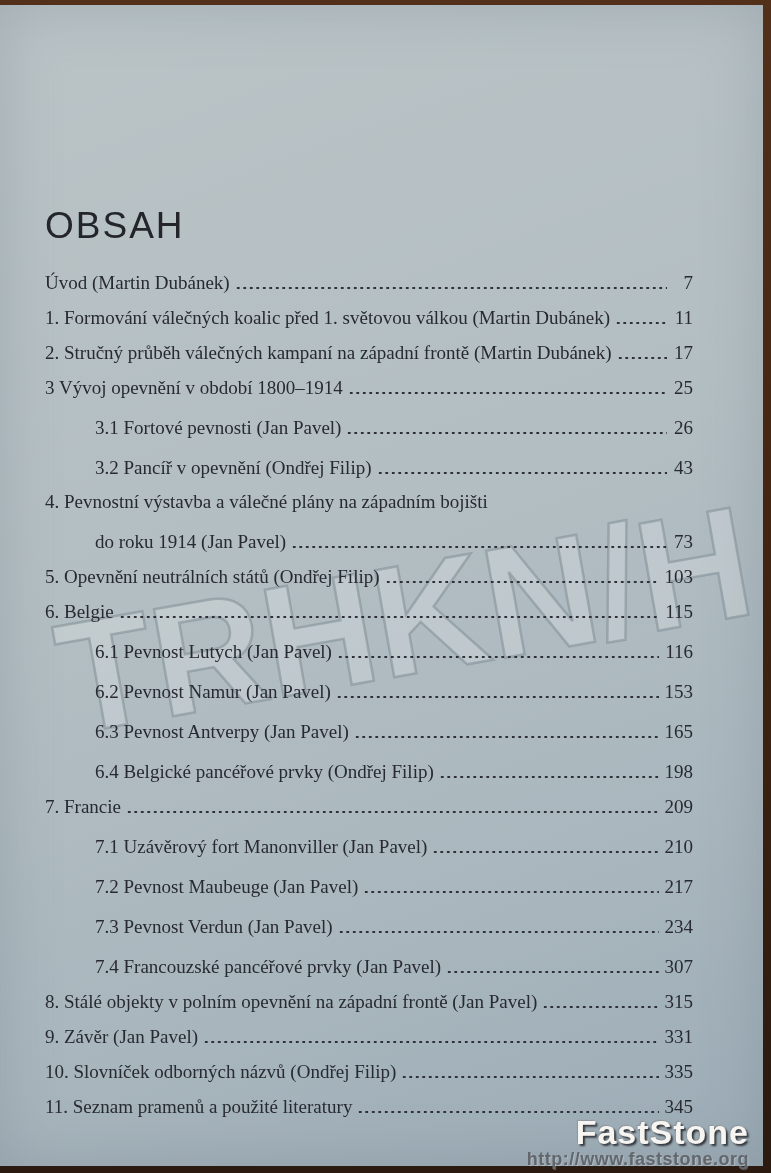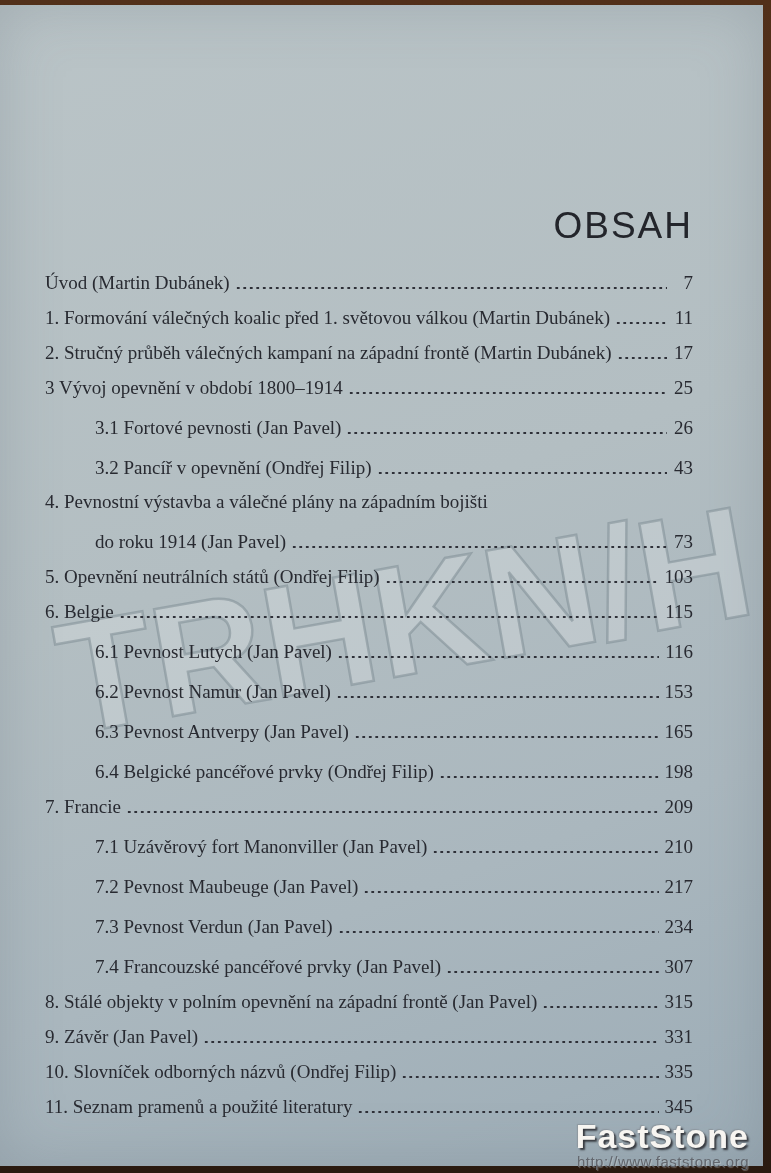--- a/index.html
+++ b/index.html
@@ -14,21 +14,21 @@
   
   .book-page {
     position: absolute;
     top: 5px; left: 0; right: 8px; bottom: 7px;
     background: linear-gradient(160deg, #bac4c7 0%, #b3bec2 45%, #aab7be 72%, #9cacb6 100%);
     box-shadow: inset 0 0 60px rgba(90,105,115,0.25);
   }
   .page-title {
     position: absolute;
     top: 200px; left: 45px; width: 648px;
-    text-align: right;
+    text-align: left;
     font-family: "Liberation Sans", sans-serif;
     font-size: 37px;
     font-weight: 400;
     letter-spacing: 2px;
     color: #23252b;
   }
   .toc {
     position: absolute;
     top: 265px; left: 45px; width: 648px;
     font-size: 19px;
@@ -76,22 +76,22 @@
   }
   .faststone-brand {
     font-size: 34px;
     font-weight: 700;
     color: #f7f5f1;
     letter-spacing: 1px;
     text-shadow: 2px 2px 2px rgba(35,35,40,0.85), -1px -1px 1px rgba(120,120,125,0.4);
   }
   .faststone-url {
     margin-top: -3px;
-    font-size: 15px;
-    font-weight: 400;
+    font-size: 18px;
+    font-weight: 700;
     color: #62666d;
     letter-spacing: 0.5px;
     text-shadow: 1px 1px 1px rgba(230,230,230,0.35);
   }
 </style>
 </head>
 <body>
 
 <div class="photo">
   <div class="book-page">

